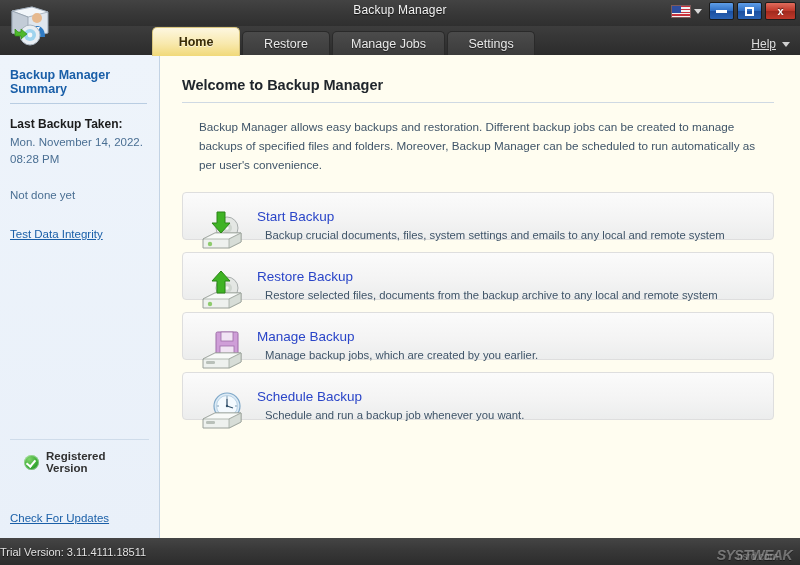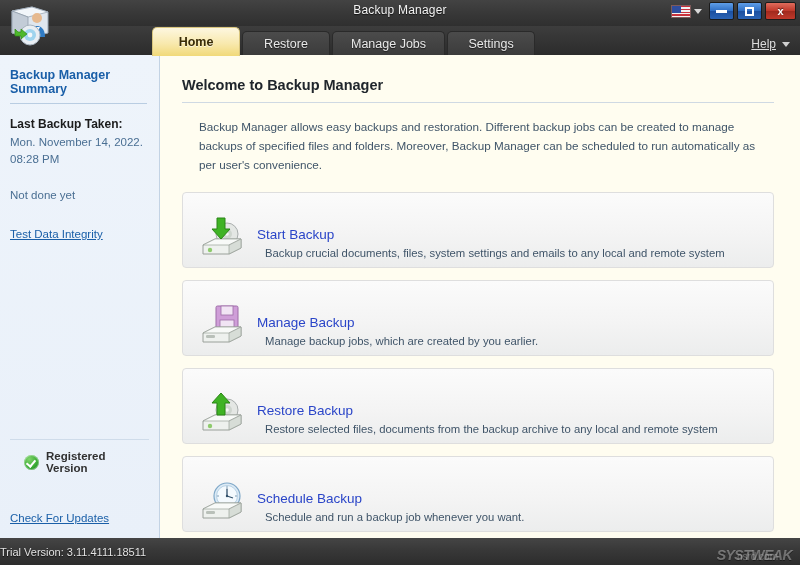--- a/index.html
+++ b/index.html
@@ -262,27 +262,27 @@
     color: #3f5468;
     line-height: 1.62;
     margin-bottom: 17px;
     max-width: 596px;
     margin-left: 17px;
   }
 
   
   .cards { display: flex; flex-direction: column; gap: 12px; }
   .card {
-    height: 76px;
+    height: 48px;
     background: linear-gradient(180deg, #fbfbfb 0%, #f4f4f4 55%, #eceded 100%);
     border: 1px solid #dedede;
     border-radius: 4px;
     display: flex;
-    align-items: flex-end;
-    padding: 8px 14px;
+    align-items: flex-start;
+    padding: 16px 14px;
     cursor: pointer;
   }
   .card-icon {
     width: 48px; height: 44px;
     flex: 0 0 auto;
     margin-right: 12px;
   }
   .card-body { display: flex; flex-direction: column; gap: 5px; }
   .card-title {
     font-size: 13.5px;
@@ -425,51 +425,51 @@
           </span>
           <span class="card-body">
             <span class="card-title">Start Backup</span>
             <span class="card-sub">Backup crucial documents, files, system settings and emails to any local and remote system</span>
           </span>
         </div>
 
         <div class="card">
           <span class="card-icon">
             <svg width="48" height="44" viewBox="0 0 48 44">
-              <rect x="19" y="3" width="22" height="23" rx="1.5" fill="#cf9ed8" stroke="#9e6da8" stroke-width="1"></rect>
-              <rect x="24" y="3" width="12" height="9" fill="#f1e4f4" stroke="#9e6da8" stroke-width=".8"></rect>
-              <rect x="23" y="17" width="14" height="9" fill="#f1e4f4" stroke="#9e6da8" stroke-width=".8"></rect>
-              <path d="M6 30 L18 24 L44 24 L44 33 L32 39 L6 39 Z" fill="#eef1ee" stroke="#9aa09a" stroke-width="1"></path>
-              <path d="M6 30 L18 24 L44 24 L32 30 Z" fill="#f8faf8" stroke="#9aa09a" stroke-width=".7"></path>
-              <path d="M32 30 L44 24 L44 33 L32 39 Z" fill="#d7ddd7" stroke="#9aa09a" stroke-width=".7"></path>
-              <rect x="9" y="32" width="9" height="3" rx="1.2" fill="#b9c0b9"></rect>
-            </svg>
-          </span>
-          <span class="card-body">
-            <span class="card-title">Manage Backup</span>
-            <span class="card-sub">Manage backup jobs, which are created by you earlier.</span>
-          </span>
-        </div>
-
-        <div class="card">
-          <span class="card-icon">
-            <svg width="48" height="44" viewBox="0 0 48 44">
               <ellipse cx="30" cy="19" rx="11" ry="11" fill="#e4e7e4" stroke="#a9aead" stroke-width="1"></ellipse>
               <ellipse cx="30" cy="19" rx="5" ry="5" fill="#cfd6cf"></ellipse>
               <ellipse cx="30" cy="19" rx="1.8" ry="1.8" fill="#f6f8f6"></ellipse>
               <path d="M6 30 L18 24 L44 24 L44 33 L32 39 L6 39 Z" fill="#eef1ee" stroke="#9aa09a" stroke-width="1"></path>
               <path d="M6 30 L18 24 L44 24 L32 30 Z" fill="#f8faf8" stroke="#9aa09a" stroke-width=".7"></path>
               <path d="M32 30 L44 24 L44 33 L32 39 Z" fill="#d7ddd7" stroke="#9aa09a" stroke-width=".7"></path>
               <circle cx="13" cy="35" r="2.2" fill="#8ecb6c"></circle>
               <path d="M24 2 L33 12 L28 12 L28 24 L20 24 L20 12 L15 12 Z" fill="#3fb324" stroke="#2b8516" stroke-width="1"></path>
             </svg>
           </span>
           <span class="card-body">
             <span class="card-title">Restore Backup</span>
             <span class="card-sub">Restore selected files, documents from the backup archive to any local and remote system</span>
+          </span>
+        </div>
+
+        <div class="card">
+          <span class="card-icon">
+            <svg width="48" height="44" viewBox="0 0 48 44">
+              <rect x="19" y="3" width="22" height="23" rx="1.5" fill="#cf9ed8" stroke="#9e6da8" stroke-width="1"></rect>
+              <rect x="24" y="3" width="12" height="9" fill="#f1e4f4" stroke="#9e6da8" stroke-width=".8"></rect>
+              <rect x="23" y="17" width="14" height="9" fill="#f1e4f4" stroke="#9e6da8" stroke-width=".8"></rect>
+              <path d="M6 30 L18 24 L44 24 L44 33 L32 39 L6 39 Z" fill="#eef1ee" stroke="#9aa09a" stroke-width="1"></path>
+              <path d="M6 30 L18 24 L44 24 L32 30 Z" fill="#f8faf8" stroke="#9aa09a" stroke-width=".7"></path>
+              <path d="M32 30 L44 24 L44 33 L32 39 Z" fill="#d7ddd7" stroke="#9aa09a" stroke-width=".7"></path>
+              <rect x="9" y="32" width="9" height="3" rx="1.2" fill="#b9c0b9"></rect>
+            </svg>
+          </span>
+          <span class="card-body">
+            <span class="card-title">Manage Backup</span>
+            <span class="card-sub">Manage backup jobs, which are created by you earlier.</span>
           </span>
         </div>
 
         <div class="card">
           <span class="card-icon">
             <svg width="48" height="44" viewBox="0 0 48 44">
               <circle cx="30" cy="17" r="13" fill="#dceaf5" stroke="#7fa8c8" stroke-width="1.2"></circle>
               <circle cx="30" cy="17" r="10.5" fill="#f4fafe" stroke="#a8c8de" stroke-width=".8"></circle>
               <line x1="30" y1="17" x2="30" y2="9.5" stroke="#31506b" stroke-width="1.3"></line>
               <line x1="30" y1="17" x2="36" y2="19" stroke="#31506b" stroke-width="1.3"></line>

